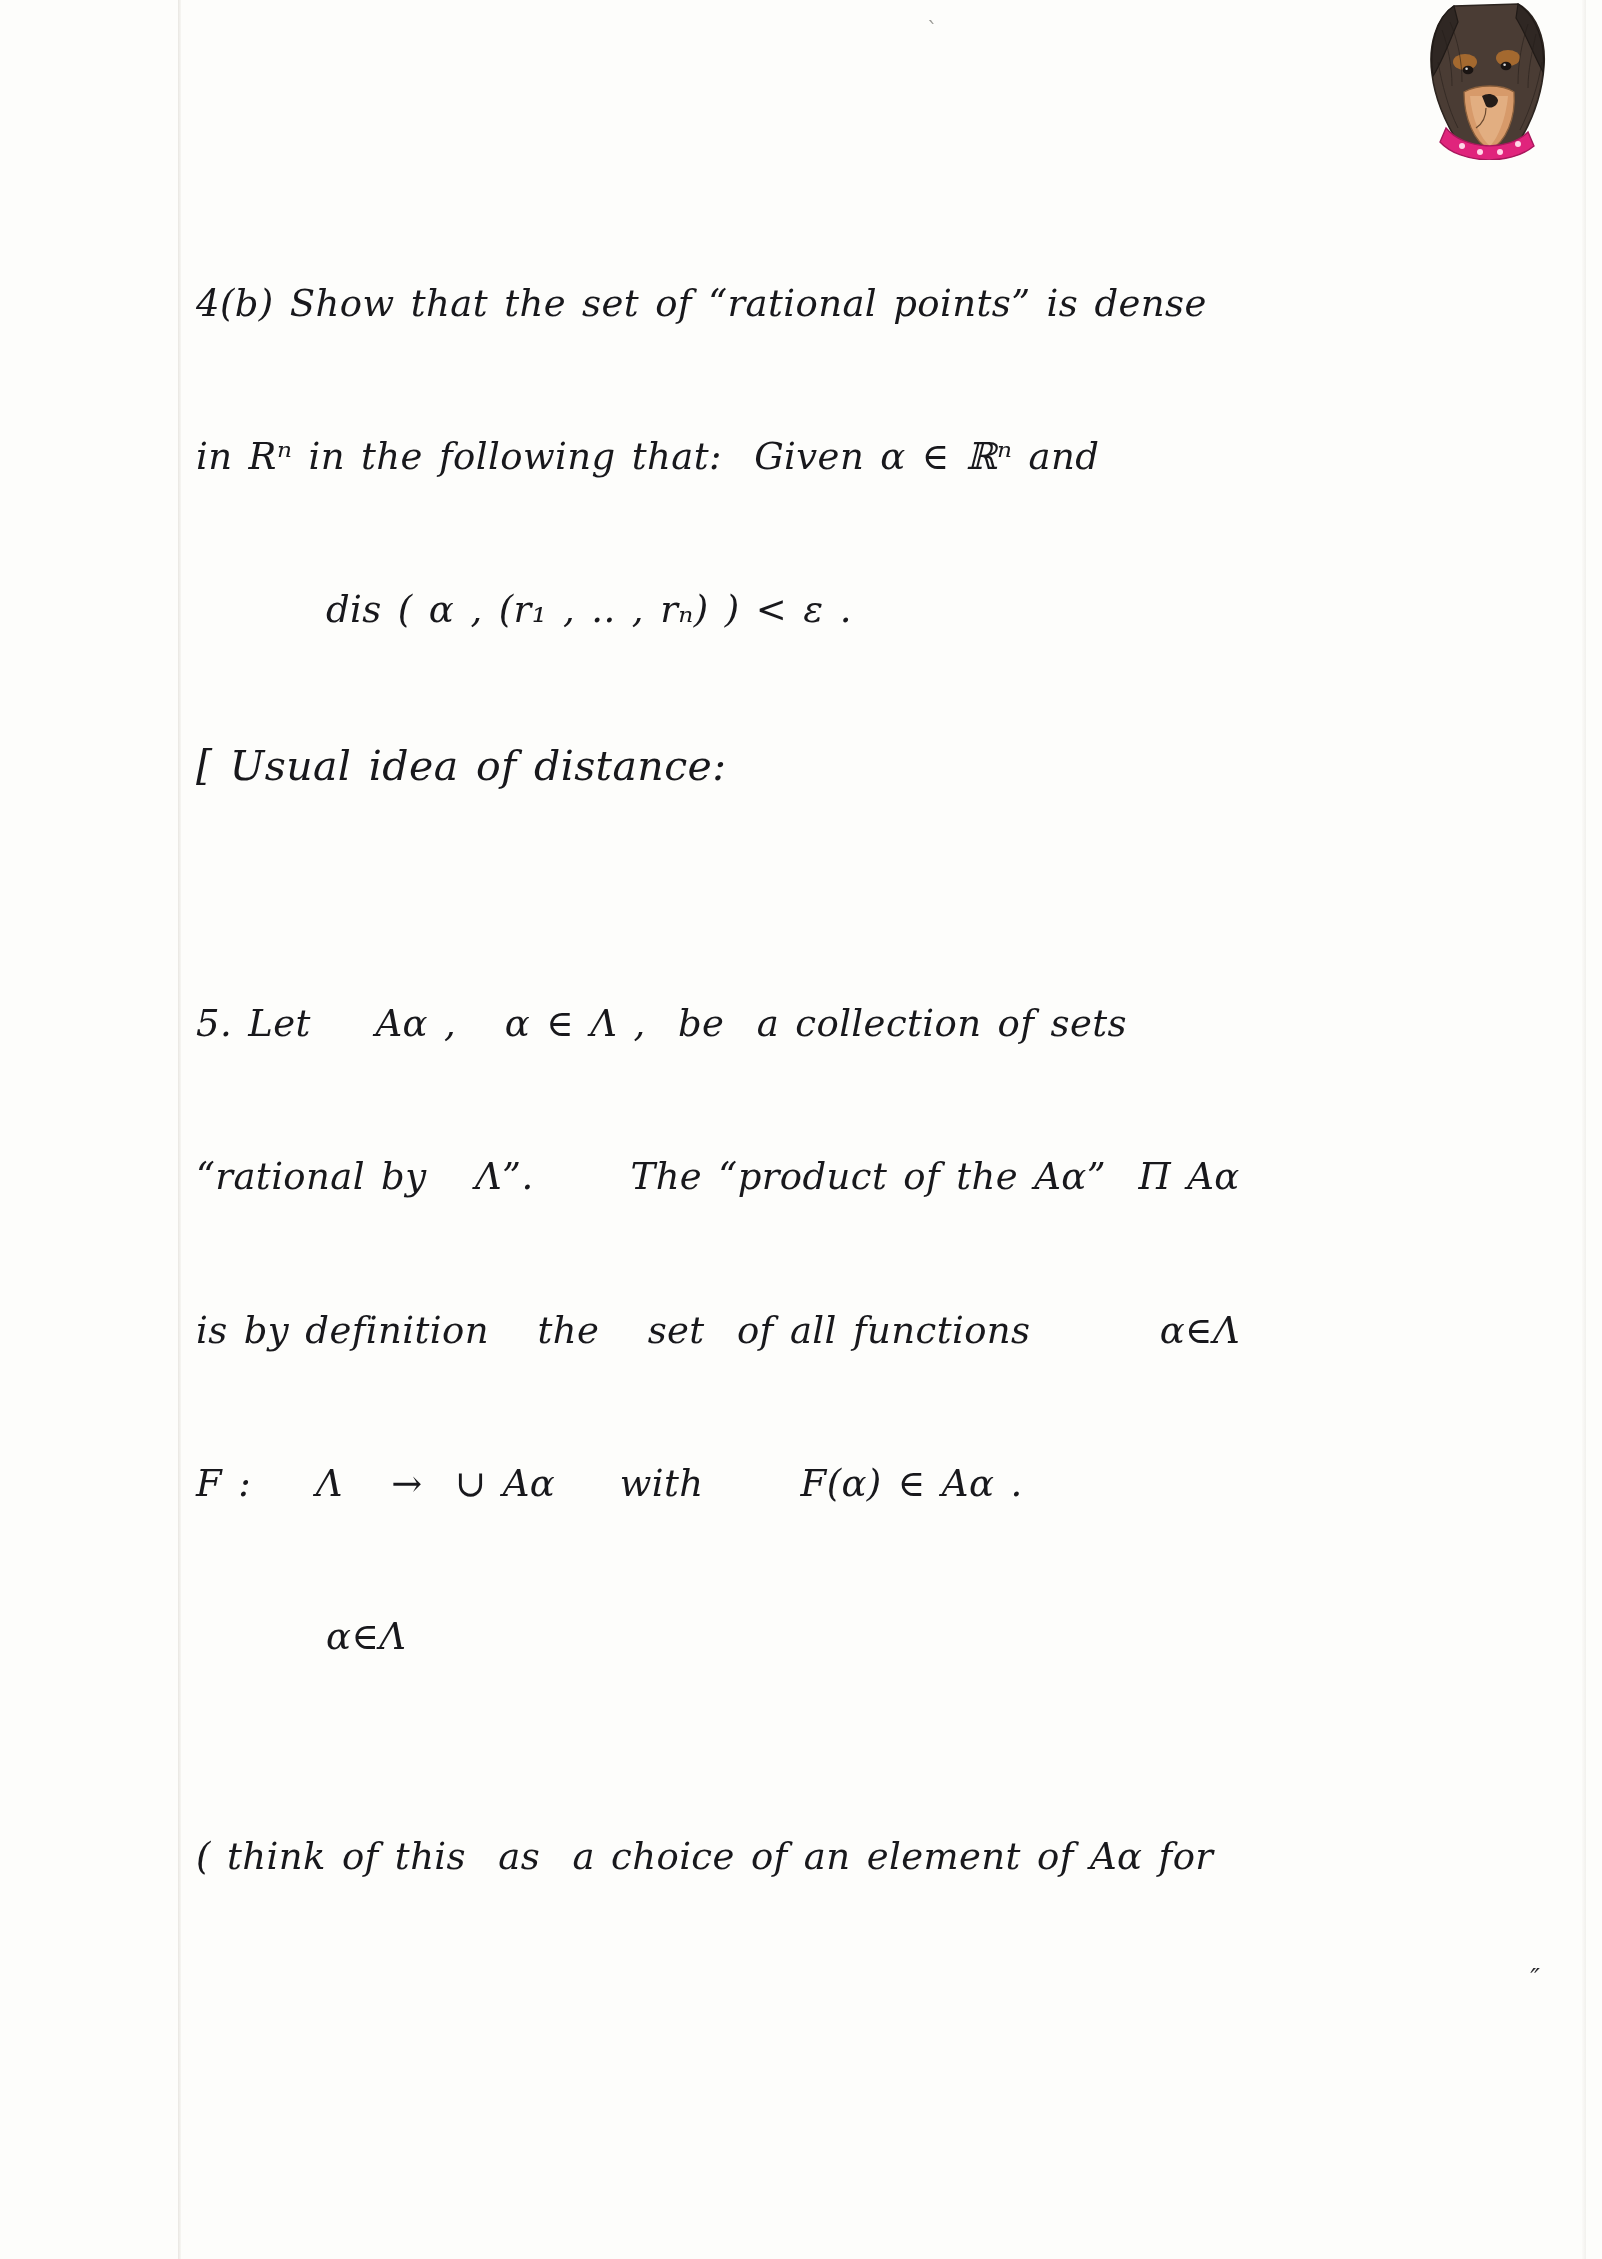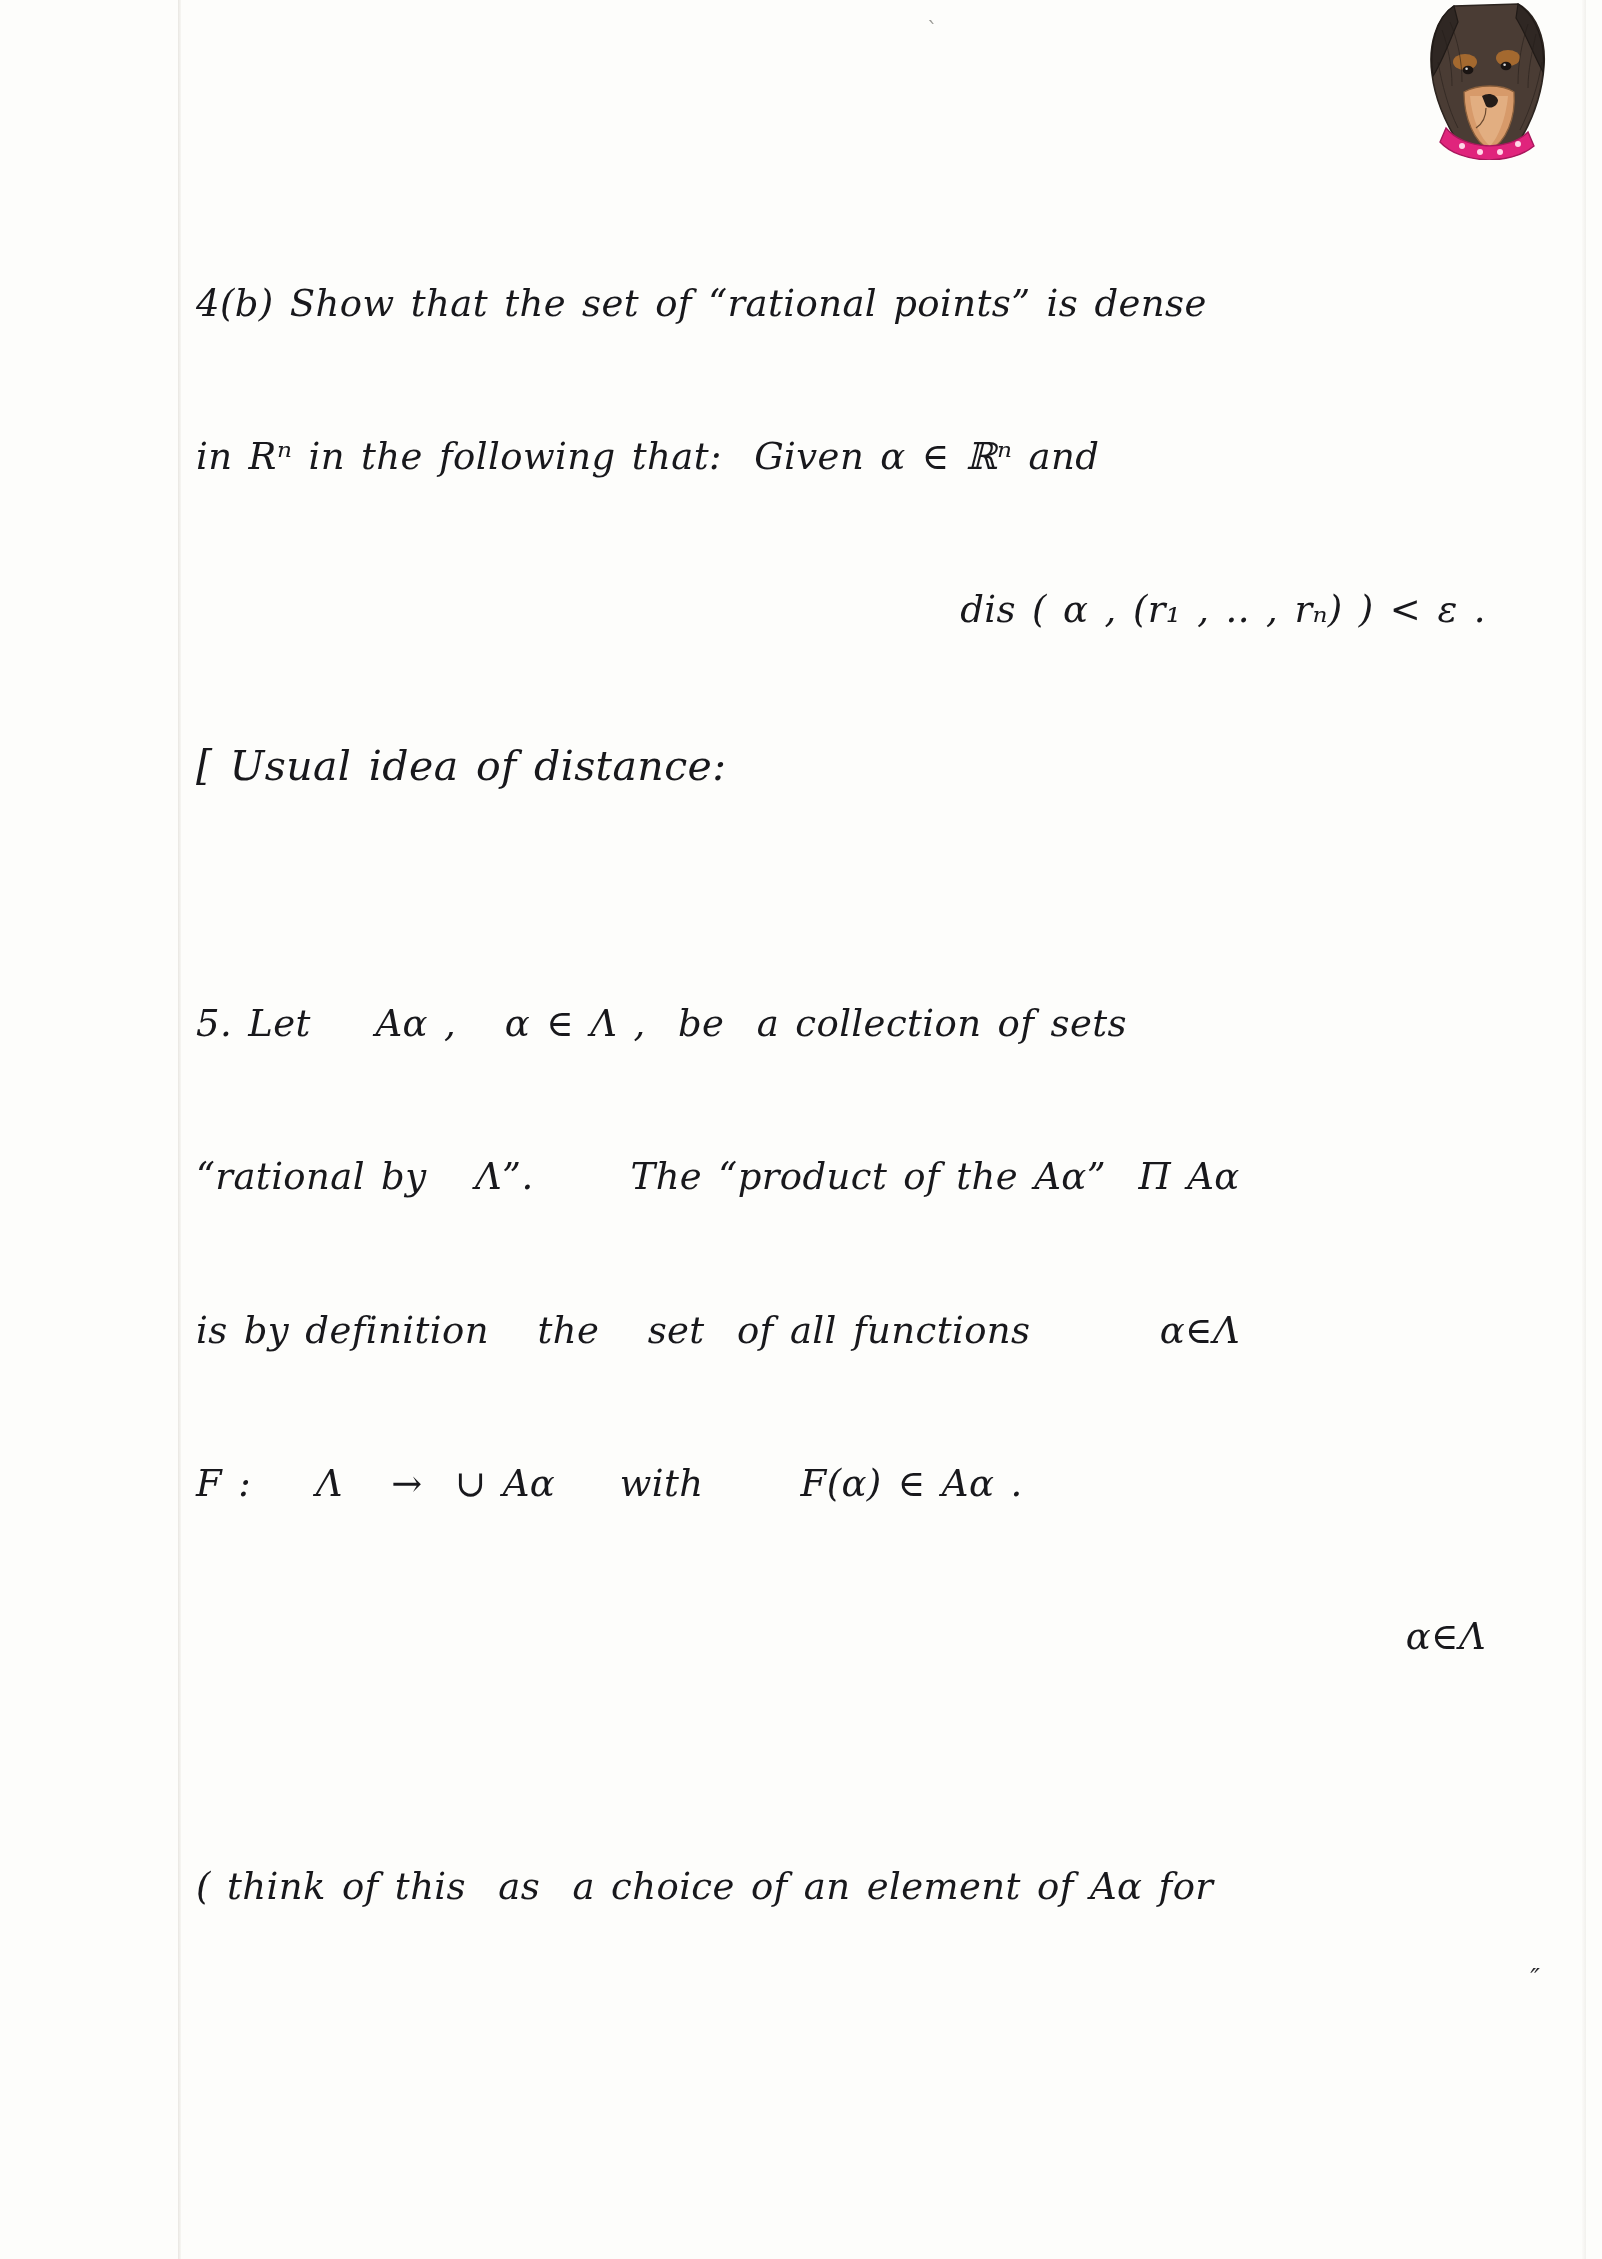--- a/index.html
+++ b/index.html
@@ -57,22 +57,22 @@
     line-height: 1.38;
     letter-spacing: .4px;
     white-space: pre-wrap;
     word-spacing: 4px;
   }
   .ln {
     display: block;
     white-space: pre-wrap;
   }
   .ind1 { padding-left: 64px; }
-  .ind2 { padding-left: 130px; text-align: right; }
-  .gap-m { margin-top: 46px; }
+  .ind2 { padding-left: 130px; }
+  .gap-m { margin-top: 16px; }
   .gap-l { margin-top: 51px; }
   .big { font-size: 41px; }
 
   
   #dog {
     position: absolute;
     right: 22px;
     top: 0px;
     width: 178px;
     height: 160px;

